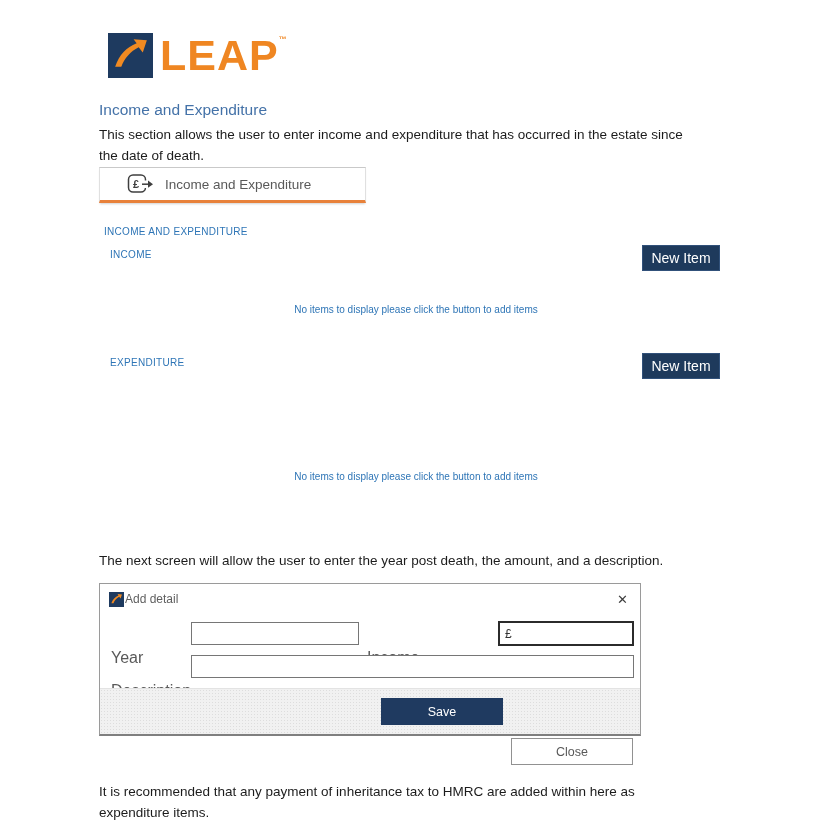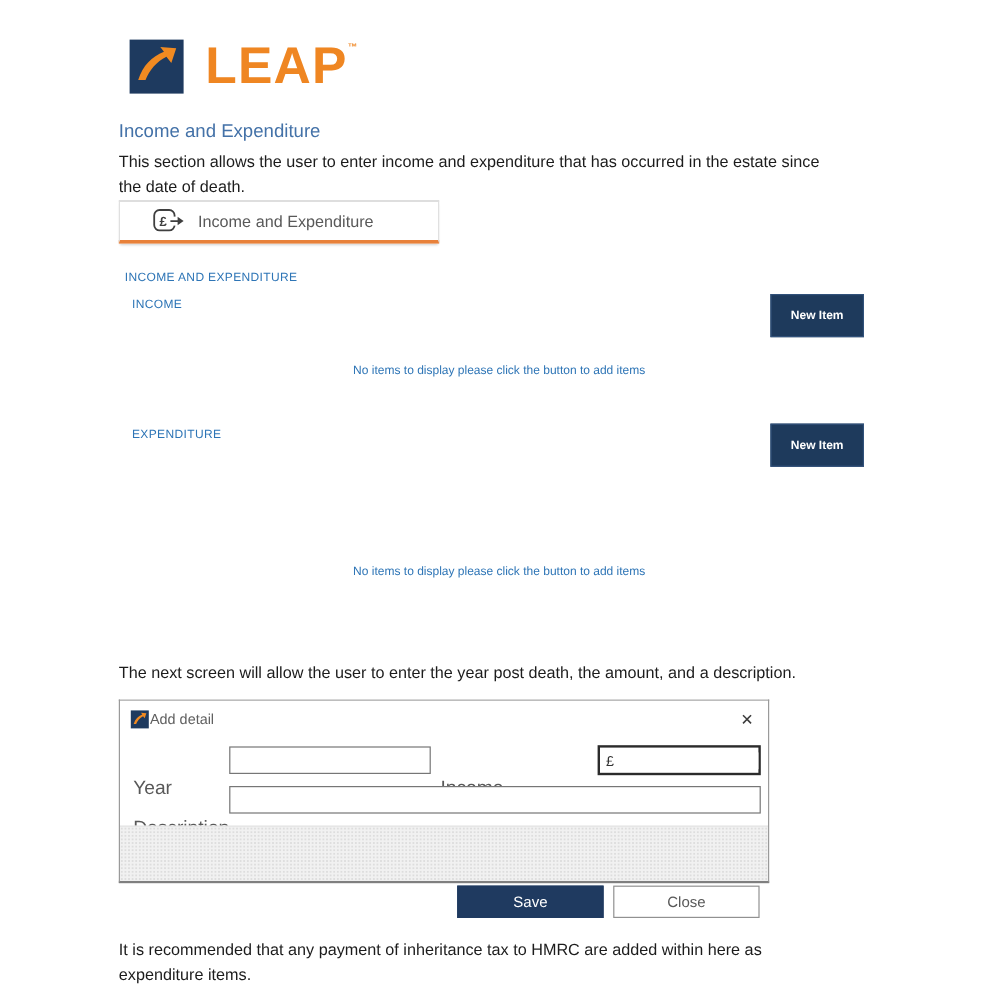--- a/index.html
+++ b/index.html
@@ -3,21 +3,21 @@
 <meta charset="utf-8">
 <style>
   * { margin:0; padding:0; box-sizing:border-box; }
   html,body { background:#ffffff; }
   body { font-family:"Liberation Sans", sans-serif; }
   .page { position:relative; width:826px; height:823px; background:#fff; overflow:hidden; }
 
   
   .logo { position:absolute; left:108px; top:33px; display:flex; align-items:flex-start; }
   .logo-mark { width:45px; height:45px; background:#1e3a5f; display:flex; align-items:center; justify-content:center; }
-  .logo-text { color:#ef8622; font-size:43px; font-weight:800; line-height:45px; letter-spacing:1px; margin-left:18px; }
+  .logo-text { color:#ef8622; font-size:43px; font-weight:800; line-height:45px; letter-spacing:1px; margin-left:7px; }
   .logo-tm { color:#ef8622; font-size:8px; vertical-align:top; line-height:14px; }
 
   
   .heading { position:absolute; left:99px; top:101px; font-size:15.5px; font-weight:400; color:#4472a8; }
   .para { position:absolute; left:99px; width:640px; font-size:13.5px; line-height:21px; color:#1c1c1c; white-space:pre-line; }
   #para1 { top:124px; }
   #para2 { top:499px; }
   #para3 { top:550px; }
   #para4 { top:781px; }
 
@@ -27,22 +27,22 @@
          border-right:1px solid #e0e0e0; border-bottom:3px solid #e8813a;
          display:flex; align-items:center; padding-left:27px;
          box-shadow:0 2px 2px -1px rgba(0,0,0,0.18); }
   .tab-label { color:#595959; font-size:13.5px; margin-left:11px; }
 
   
   .app-label { position:absolute; color:#2e75b6; font-size:10px; letter-spacing:0.3px; }
   #sec-title { left:104px; top:226px; }
   #income-label { left:110px; top:249px; }
   #expenditure-label { left:110px; top:357px; }
-  .btn-new-item { position:absolute; width:78px; height:36px; background:#1e3a5c; color:#fff;
-                  font-size:10px; font-weight:700; display:flex; align-items:center; justify-content:center;
+  .btn-new-item { position:absolute; width:78px; height:26px; background:#1e3a5c; color:#fff;
+                  font-size:14px; font-weight:400; display:flex; align-items:center; justify-content:center;
                   border:1px solid #31517a; cursor:pointer; }
   #new-item-income { left:642px; top:245px; }
   #new-item-expenditure { left:642px; top:353px; }
   .empty-msg { position:absolute; left:99px; width:634px; text-align:center; color:#2e75b6; font-size:10px; }
   #empty-income { top:304px; }
   #empty-expenditure { top:471px; }
 
   
   .dialog { position:absolute; left:99px; top:583px; width:542px; height:153px; background:#fff;
             border:1px solid #9a9a9a; border-bottom:2px solid #7f7f7f; }
@@ -58,21 +58,21 @@
   #year-input { left:91px; top:38px; width:168px; }
   #desc-input { left:91px; top:71px; width:443px; }
   .amount-box { position:absolute; left:398px; top:37px; width:136px; height:25px; border:2px solid #2b2b2b; background:#fff; display:flex; align-items:center; padding-left:5px; }
   .currency { color:#333; font-size:12px; }
   .amount-inner { border:none; outline:none; flex:1; min-width:0; font-size:12px; font-family:"Liberation Sans", sans-serif; }
   .dlg-footer { position:absolute; left:0; right:0; bottom:0; height:46px; background:#f1f1f1;
                 background-image:radial-gradient(#dddddd 0.8px, transparent 0.8px); background-size:3px 3px;
                 border-top:1px solid #e3e3e3; }
   .dlg-btn { position:absolute; top:9px; width:122px; height:27px; font-size:12.5px;
              display:flex; align-items:center; justify-content:center; cursor:pointer; }
-  #save-btn { left:281px; background:#1f3a60; color:#ffffff; border:1px solid #1f3a60;margin-top:40px; }
+  #save-btn { left:281px; background:#1f3a60; color:#ffffff; border:1px solid #1f3a60; }
   #close-btn { left:411px; background:#ffffff; color:#595959; border:1px solid #919191;margin-top:40px; }
 </style>
 </head>
 <body>
 
 <div class="page">
 
   <div class="logo">
     <div class="logo-mark">
       <svg width="45" height="45" viewBox="0 0 44 44">

